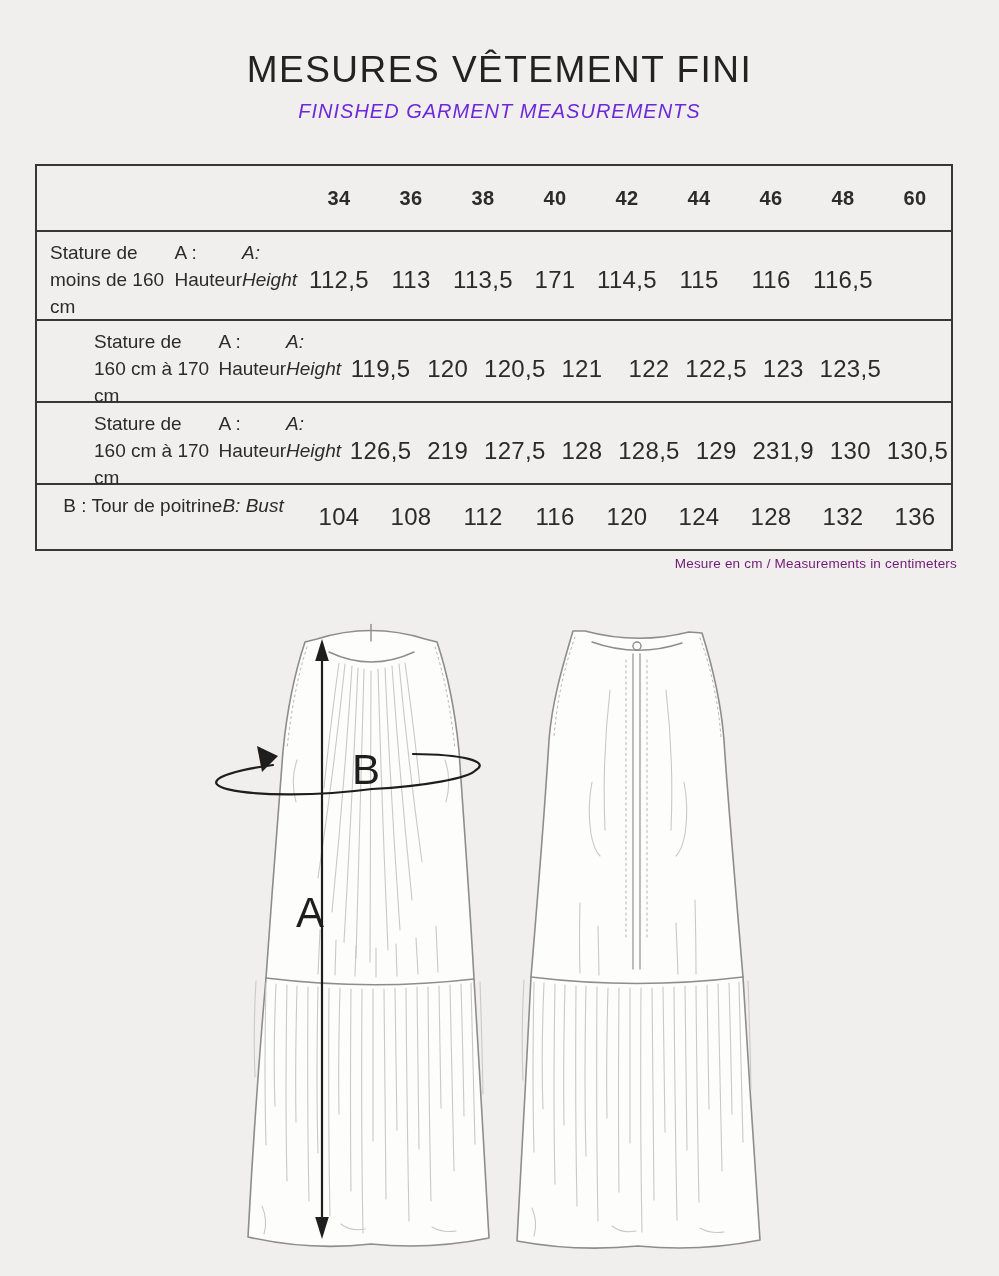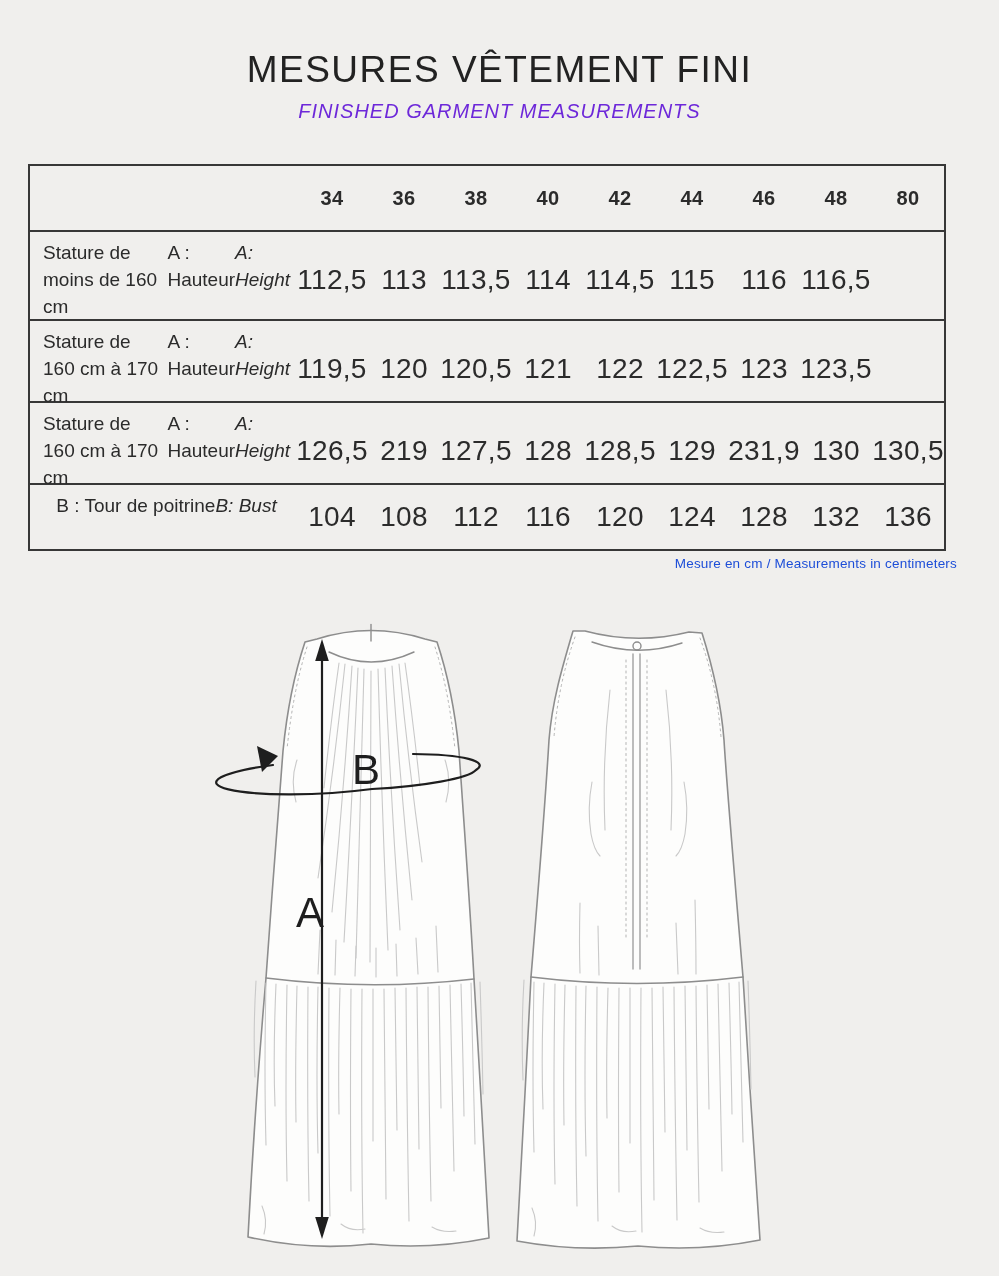--- a/index.html
+++ b/index.html
@@ -7,39 +7,39 @@
     position:relative;width:999px;height:1276px;margin:0 auto;
     background:#f0efed;color:#2b2b2b;
     font-family:"Liberation Sans",sans-serif;overflow:hidden;
   }
   
   .hdr{position:absolute;top:49px;left:0;width:100%;text-align:center;}
   .hdr h1{margin:0;font-size:37px;font-weight:400;letter-spacing:1.5px;color:#222;}
   .hdr .sub{margin-top:9px;font-style:italic;font-size:20px;letter-spacing:1px;color:#6d28d9;}
   
   .sizetable{
-    position:absolute;left:28px;top:164px;width:914px;
+    position:absolute;left:35px;top:164px;width:914px;
     border:2px solid #373737;background:#f0efed;
   }
   .tr{display:grid;grid-template-columns:266px repeat(9,1fr);}
   .tr + .tr{border-top:2px solid #373737;}
   .tr.head{height:64px;}
   .tr.r1{height:87px;}
-  .tr.r2,.tr.r3{height:80px;}
+  .tr.r2,.tr.r3{height:80px;padding-left:44px;}
   .tr.r4{height:64px;}
   .th{align-self:center;justify-self:center;font-weight:700;font-size:20px;letter-spacing:.5px;}
-  .td.num{display:flex;align-items:center;justify-content:center;font-size:28px;letter-spacing:.3px;}
+  .td.num{display:flex;align-items:center;justify-content:center;font-size:24px;letter-spacing:.3px;}
   .td.label{
     display:flex;flex-direction:row;justify-content:center;
     padding:8px 6px 8px 13px;font-size:19px;line-height:1.42;
   }
   .lbl-en{font-style:italic;}
   .note{
     position:absolute;right:42px;top:556px;
-    font-size:13.5px;letter-spacing:.2px;color:#1d4ed8;
+    font-size:13.5px;letter-spacing:.2px;color:#701a75;
   }
   
   svg.diagram{position:absolute;left:0;top:0;width:999px;height:1276px;display:block;}
   .outline{fill:#fdfdfc;stroke:#8d8d8d;stroke-width:1.6;stroke-linejoin:round;}
   .seam{fill:none;stroke:#8d8d8d;stroke-width:1.4;stroke-linecap:round;}
   .zip{fill:none;stroke:#9a9a9a;stroke-width:1.3;stroke-linecap:round;}
   .stitch{fill:none;stroke:#b3b3b3;stroke-width:1;stroke-dasharray:2 3.5;stroke-linecap:round;}
   .gather{fill:none;stroke:#c9c9c9;stroke-width:1.1;stroke-linecap:round;}
   .arrow{fill:none;stroke:#1e1e1e;stroke-width:2.2;stroke-linecap:round;}
   .ahead{fill:#1e1e1e;stroke:none;}
@@ -59,33 +59,33 @@
     <div class="tr head">
       <div class="td label"></div>
       <div class="th">34</div>
       <div class="th">36</div>
       <div class="th">38</div>
       <div class="th">40</div>
       <div class="th">42</div>
       <div class="th">44</div>
       <div class="th">46</div>
       <div class="th">48</div>
-      <div class="th">80</div>
+      <div class="th">60</div>
     </div>
 
     <div class="tr r1">
       <div class="td label">
         <span>Stature de moins de 160 cm</span>
         <span>A : Hauteur</span>
         <span class="lbl-en">A: Height</span>
       </div>
       <div class="td num">112,5</div>
       <div class="td num">113</div>
       <div class="td num">113,5</div>
-      <div class="td num">114</div>
+      <div class="td num">171</div>
       <div class="td num">114,5</div>
       <div class="td num">115</div>
       <div class="td num">116</div>
       <div class="td num">116,5</div>
     </div>
 
     <div class="tr r2">
       <div class="td label">
         <span>Stature de 160 cm à 170 cm</span>
         <span>A : Hauteur</span>

